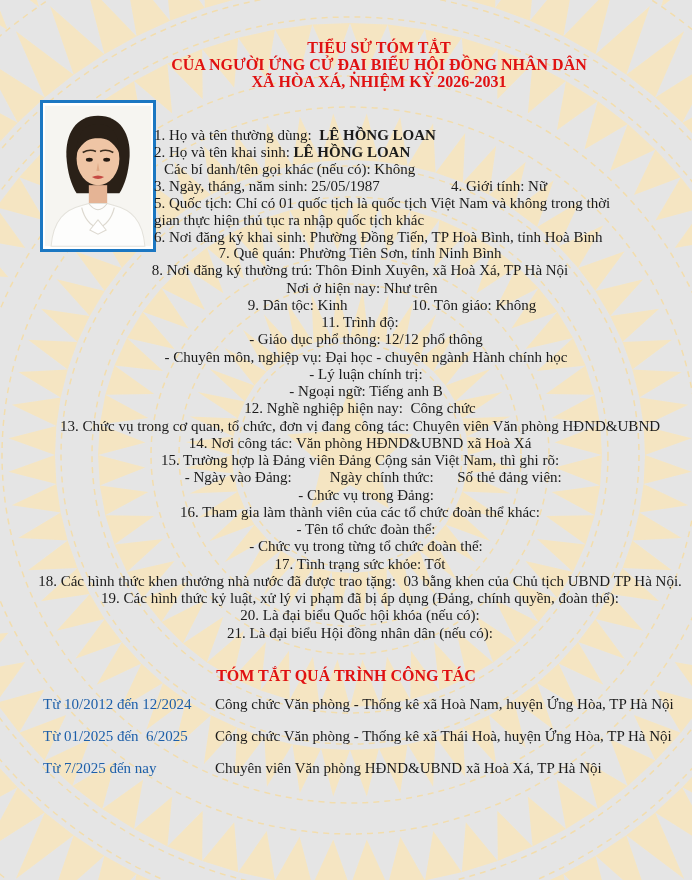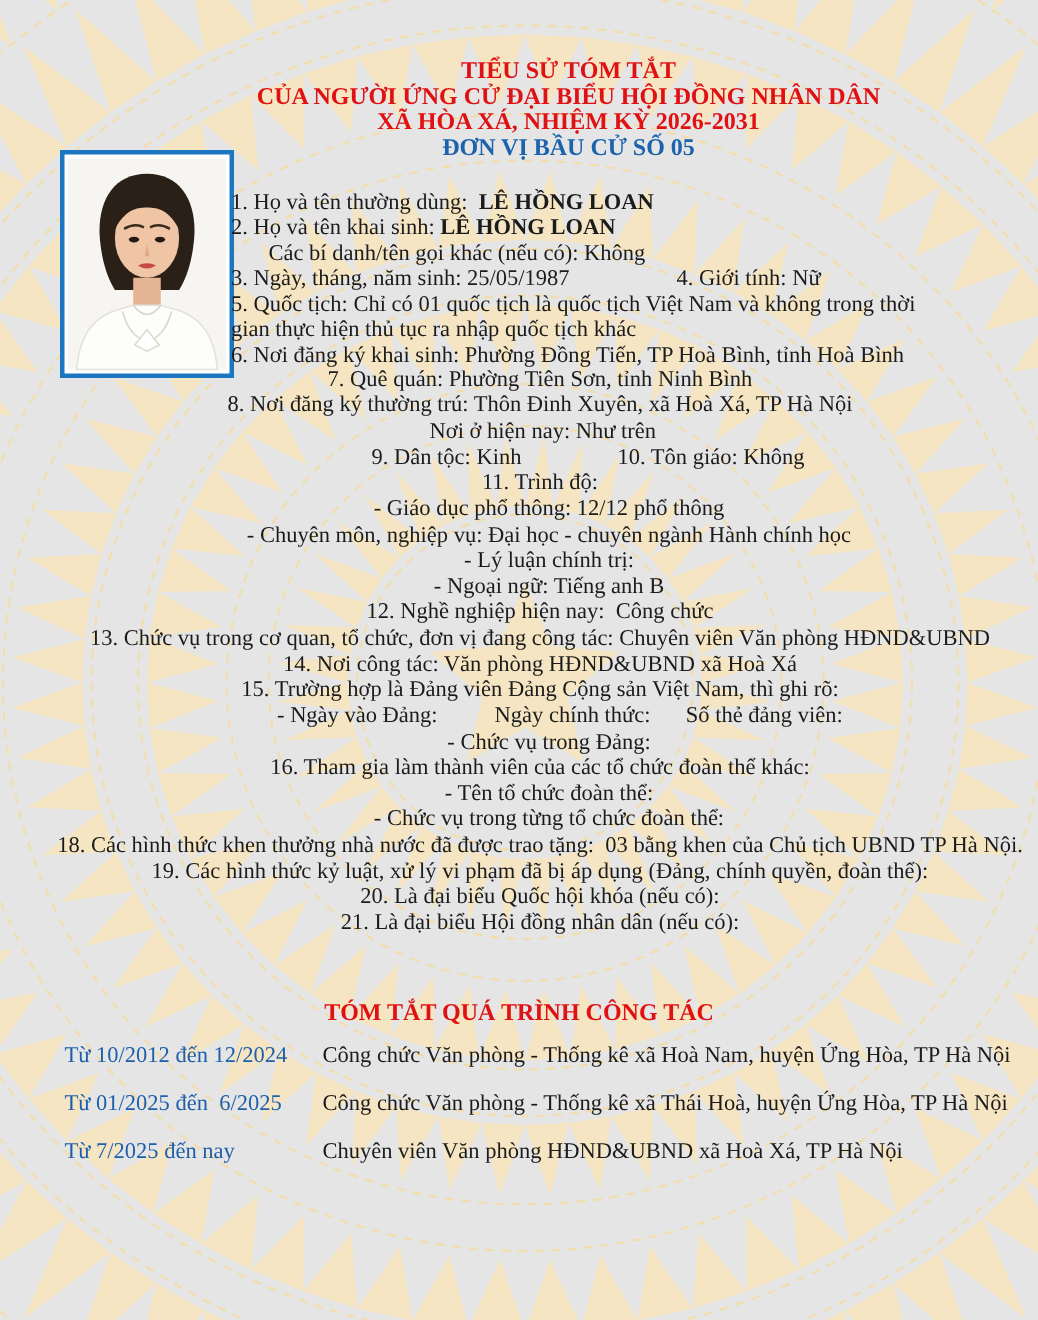--- a/index.html
+++ b/index.html
@@ -18,21 +18,21 @@
   .photo-frame{top:100px;left:40px;width:106px;height:142px;
        border:3px solid #1B77C2;background:#fff;padding:2px;}
   .photo-frame svg{display:block;width:100%;height:100%;}
 
   .ln{white-space:pre;font-size:15px;}
   .beside{top:127px;left:154px;width:530px;}
   .beside .ln{line-height:17px;}
   .fullb{top:245px;left:35px;width:650px;text-align:center;}
   .fullb .ln{line-height:17.25px;}
 
-  .ind10{padding-left:25px;}
+  .ind10{padding-left:10px;}
   .ind12{padding-left:12px;}
   .w297{display:inline-block;width:297px;}
   .w228{display:inline-block;width:228px;}
   .w118{display:inline-block;width:118px;}
   .w136{display:inline-block;width:136px;}
   .w145{display:inline-block;width:151px;}
   b{font-weight:bold;}
 
   .work-title{top:667px;left:0;width:692px;text-align:center;
        font-weight:bold;font-size:16px;color:#E01112;}
@@ -65,21 +65,20 @@
         <circle cx="350" cy="455" r="464" fill="none" stroke="#F5DCA4" stroke-width="1.5" stroke-dasharray="6 5"></circle>
         <circle cx="350" cy="455" r="546" fill="none" stroke="#F5DCA4" stroke-width="1.5" stroke-dasharray="6 5"></circle>
         <path d="M350.0 389.0L367.6 430.7L412.8 434.6L378.5 464.3L388.8 508.4L350.0 485.0L311.2 508.4L321.5 464.3L287.2 434.6L332.4 430.7Z" fill="#F8E6BD"></path>
       </svg>
   </div>
 
   <div class="layer hdr">
     <div>TIỂU SỬ TÓM TẮT</div>
     <div>CỦA NGƯỜI ỨNG CỬ ĐẠI BIỂU HỘI ĐỒNG NHÂN DÂN</div>
     <div>XÃ HÒA XÁ, NHIỆM KỲ 2026-2031</div>
-    <div class="l4">ĐƠN VỊ BẦU CỬ SỐ 05</div>
   </div>
 
   <div class="layer photo-frame">
     <svg viewBox="0 0 104 138" xmlns="http://www.w3.org/2000/svg">
       <rect width="104" height="138" fill="#f6f5f1"></rect>
       <path d="M52 10 C30 10 20 28 21 50 C22 66 26 78 31 86 L73 86 C78 78 82 66 83 50 C84 28 74 10 52 10 Z" fill="#2a2017"></path>
       <path d="M43 78 h18 v20 h-18 z" fill="#e5b495"></path>
       <ellipse cx="52" cy="52" rx="21" ry="26" fill="#efc5a5"></ellipse>
       <path d="M31 46 C31 26 40 18 52 18 C64 18 73 26 73 46 C66 34 60 32 52 32 C44 32 38 34 31 46 Z" fill="#2a2017"></path>
       <path d="M37 46 q7 -4 13 -1" stroke="#3a2c1e" stroke-width="1.6" fill="none"></path>
@@ -117,20 +116,21 @@
     <div class="ln ind12">- Ngoại ngữ: Tiếng anh B</div>
     <div class="ln">12. Nghề nghiệp hiện nay:  Công chức</div>
     <div class="ln">13. Chức vụ trong cơ quan, tổ chức, đơn vị đang công tác: Chuyên viên Văn phòng HĐND&amp;UBND</div>
     <div class="ln">14. Nơi công tác: Văn phòng HĐND&amp;UBND xã Hoà Xá</div>
     <div class="ln">15. Trường hợp là Đảng viên Đảng Cộng sản Việt Nam, thì ghi rõ:</div>
     <div class="ln ind12"><span class="w136">- Ngày vào Đảng:</span><span class="w145">Ngày chính thức:</span><span>Số thẻ đảng viên:</span></div>
     <div class="ln ind12">- Chức vụ trong Đảng:</div>
     <div class="ln">16. Tham gia làm thành viên của các tổ chức đoàn thể khác:</div>
     <div class="ln ind12">- Tên tổ chức đoàn thể:</div>
     <div class="ln ind12">- Chức vụ trong từng tổ chức đoàn thể:</div>
+    <div class="ln">17. Tình trạng sức khỏe: Tốt</div>
     <div class="ln">18. Các hình thức khen thưởng nhà nước đã được trao tặng:  03 bằng khen của Chủ tịch UBND TP Hà Nội.</div>
     <div class="ln">19. Các hình thức kỷ luật, xử lý vi phạm đã bị áp dụng (Đảng, chính quyền, đoàn thể):</div>
     <div class="ln">20. Là đại biểu Quốc hội khóa (nếu có):</div>
     <div class="ln">21. Là đại biểu Hội đồng nhân dân (nếu có):</div>
   </div>
 
   <div class="layer work-title">TÓM TẮT QUÁ TRÌNH CÔNG TÁC</div>
   <div class="layer work-rows">
     <div class="wrow">
       <span class="period">Từ 10/2012 đến 12/2024</span>

